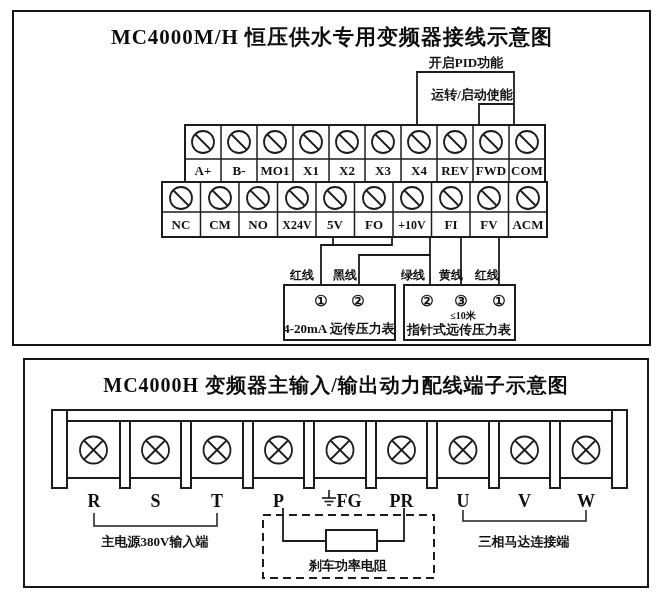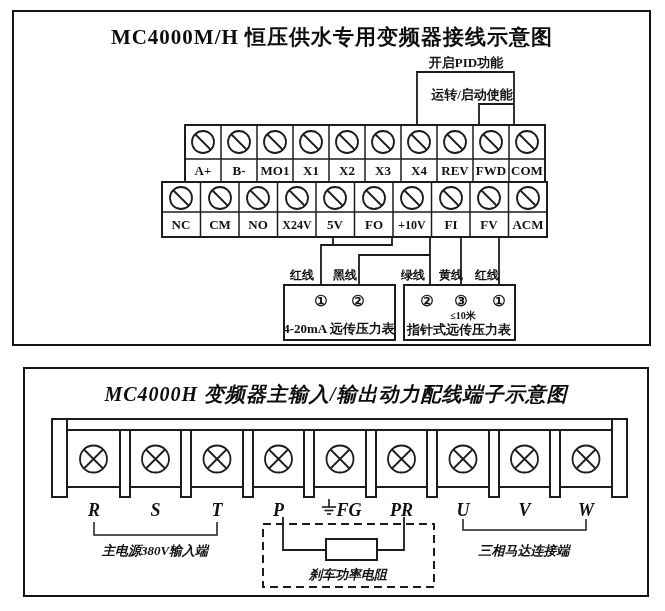--- a/index.html
+++ b/index.html
@@ -5,21 +5,21 @@
   html,body { margin:0; padding:0; background:#ffffff; }
   #canvas {
     position:relative; width:665px; height:611px; background:#ffffff;
     font-family:"Liberation Sans", sans-serif;
   }
   .panel {
     position:absolute; box-sizing:border-box;
     border:2px solid #151515; background:#ffffff;
   }
   #panel-top    { left:12px; top:10px;  width:639px; height:336px;text-decoration:underline; }
-  #panel-bottom { left:23px; top:367px; width:626px; height:230px;font-style:italic; }
+  #panel-bottom { left:23px; top:358px; width:626px; height:230px; }
   .panel svg { position:absolute; left:0; top:0; }
   .t-en  { font-family:"Liberation Serif", serif; font-weight:bold; fill:#111; }
   .t-cn  { font-family:"Liberation Serif", "Liberation Sans", serif; font-weight:bold; fill:#111; }
   .title { font-family:"Liberation Serif", serif; font-weight:bold; fill:#0d0d0d; letter-spacing:1px; }
   .outline { fill:#ffffff; stroke:#1c1c1c; stroke-width:2; }
   .thin    { stroke:#1c1c1c; stroke-width:1.5; fill:none; }
   .wire    { stroke:#1c1c1c; stroke-width:1.8; fill:none; }
   .dashedbox { fill:none; stroke:#1c1c1c; stroke-width:2; stroke-dasharray:8 5; }
 </style>
 </head>

